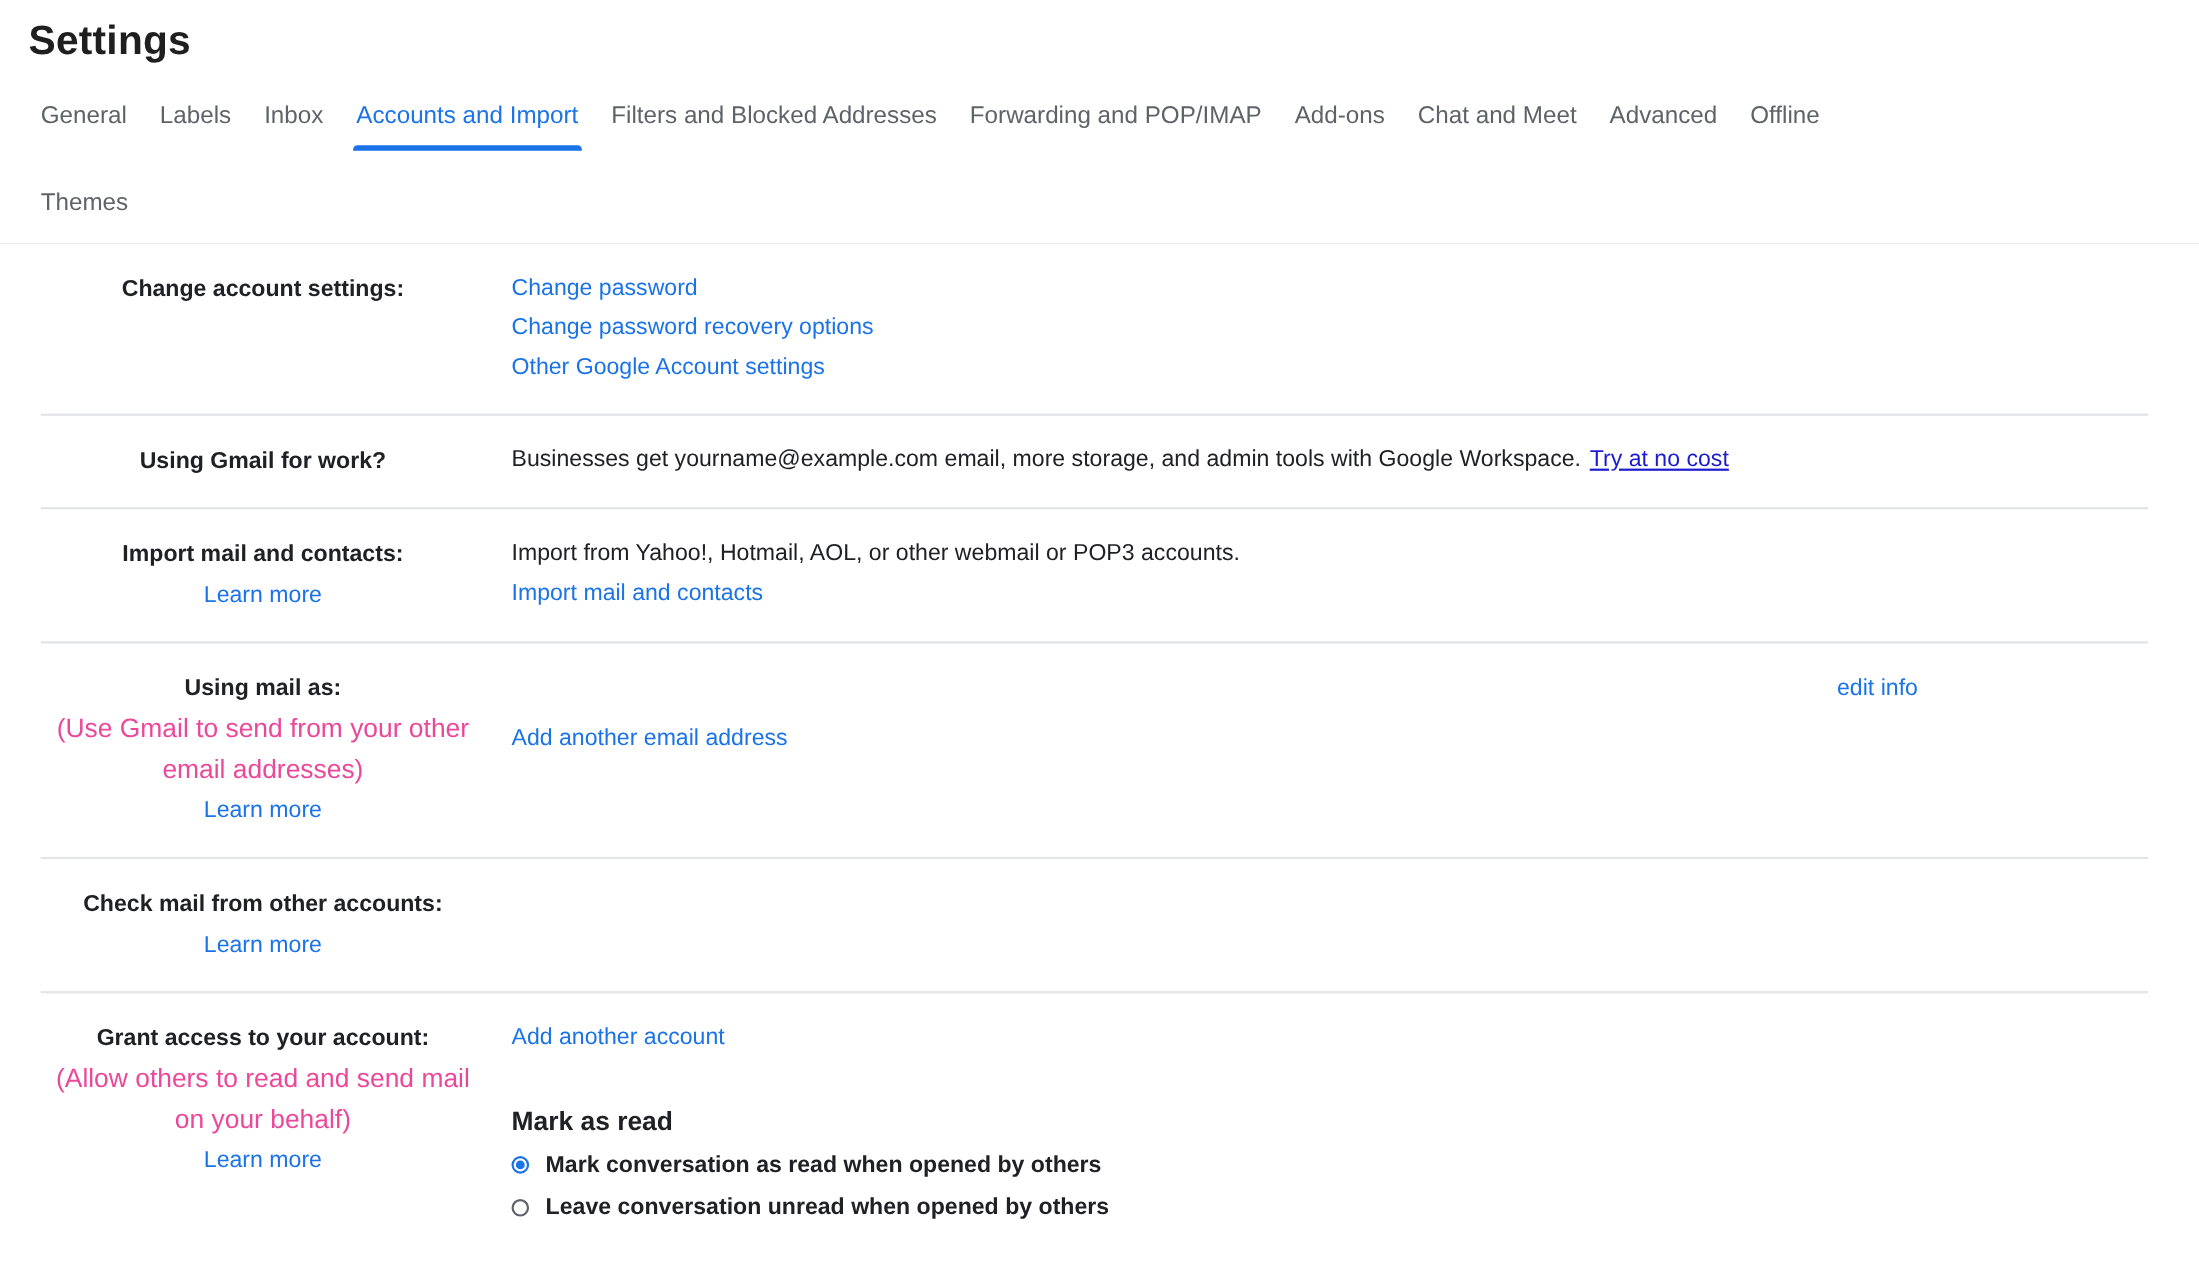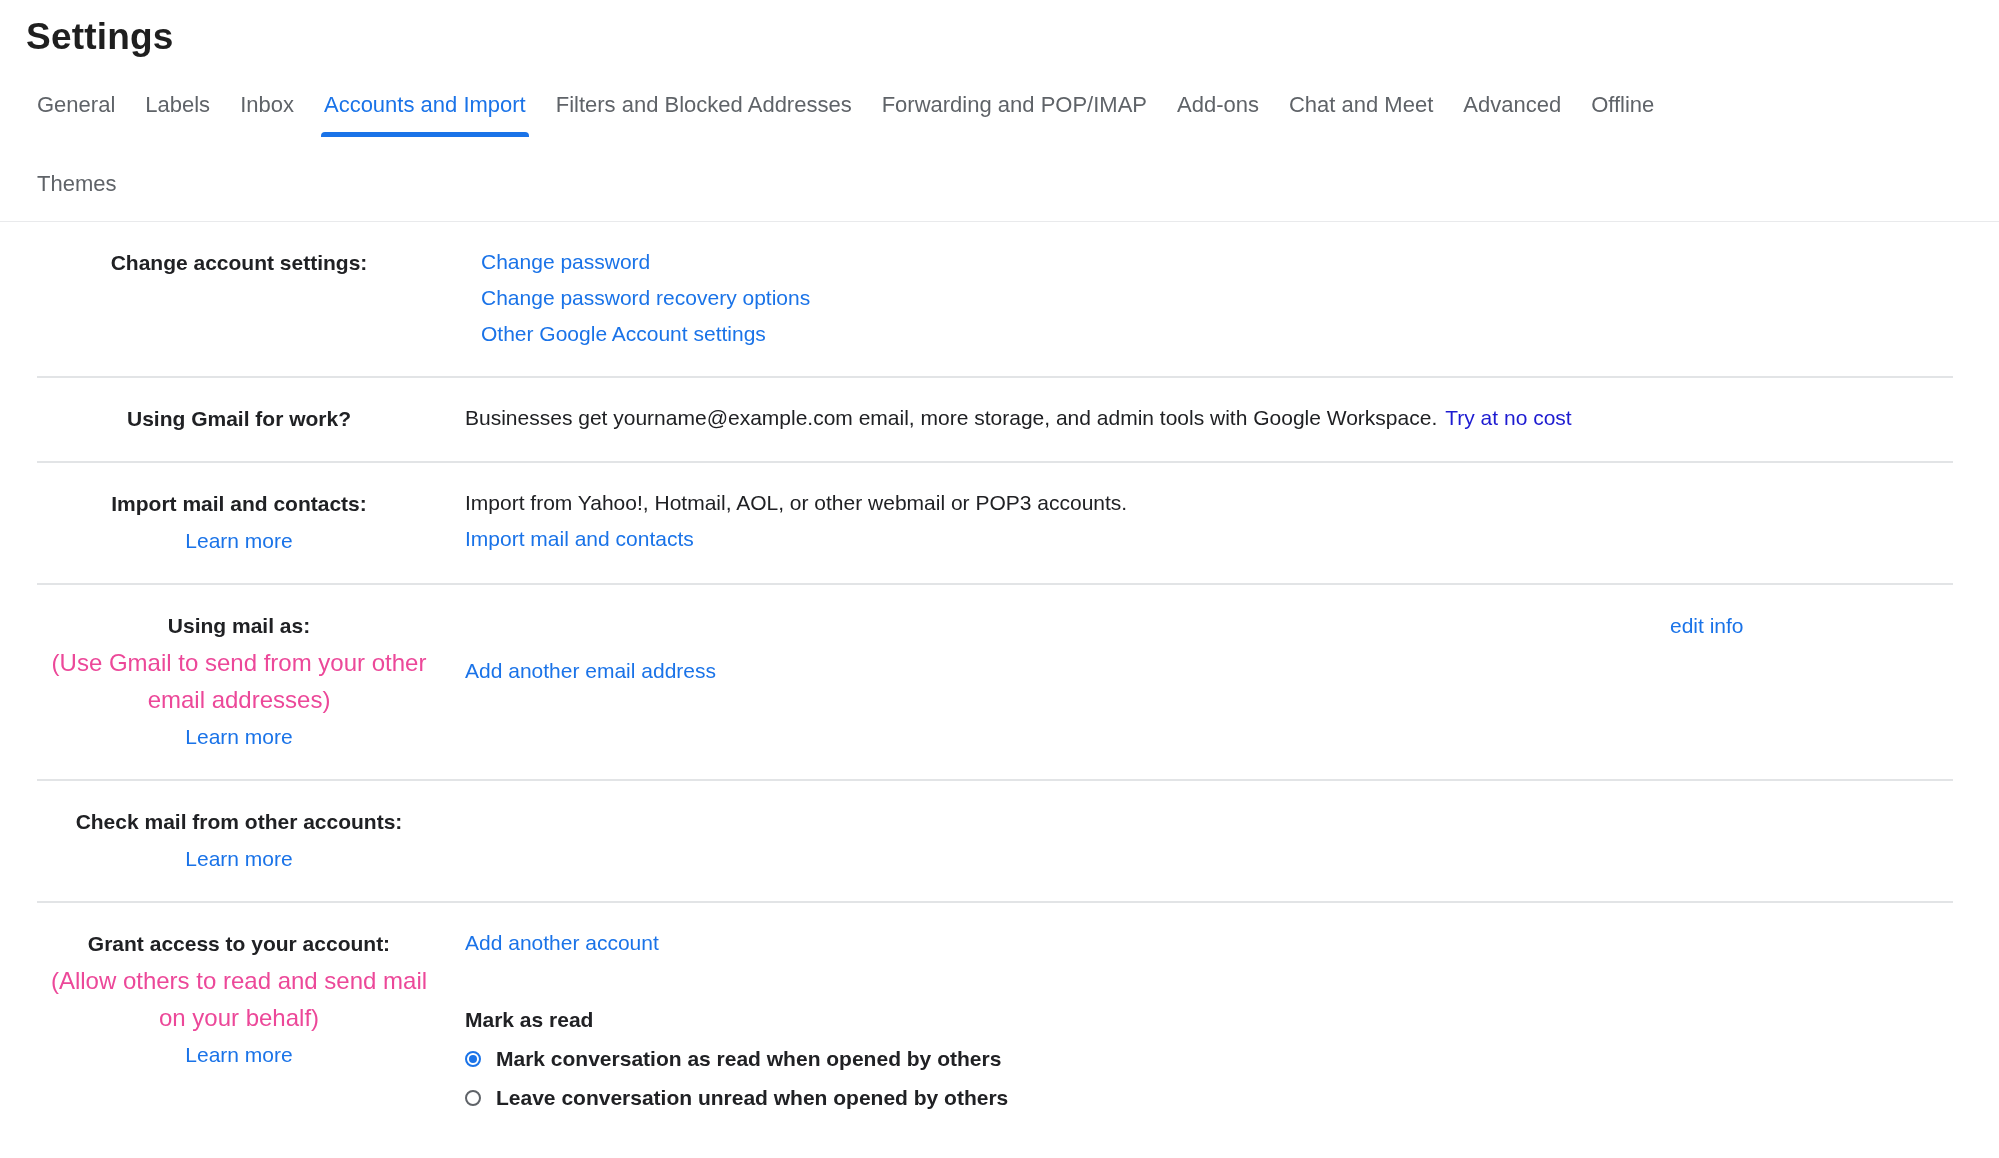--- a/index.html
+++ b/index.html
@@ -77,35 +77,36 @@
     font-size: 21px;
     color: #202124;
     line-height: 36px;
   }
 
   a.link, .link {
     color: #1a73e8;
     text-decoration: none;
     cursor: pointer;
   }
-  .link-line { font-size: 21px; line-height: 36px; margin-left: 16px; }
+  .link-line { font-size: 21px; line-height: 36px; }
   .learn-more { font-size: 21px; line-height: 37px; display: inline-block; }
   .action-link { font-size: 21px; font-weight: 400; line-height: 36px; display: inline-block; }
   .action-link.underlined { text-decoration: underline; }
   .promo-link {
     color: #1d1bd1;
+    text-decoration: underline;
     cursor: pointer;
     margin-left: 8px;
     white-space: nowrap;
   }
   .edit-info { font-size: 21px; line-height: 37px; }
 
   
   .group-heading {
-    font-size: 21px;
+    font-size: 24px;
     font-weight: 700;
     line-height: 26px;
   }
   .mt-action { margin-top: 46px; }
   .mt-group1 { margin-top: 46px; }
   .mt-group2 { margin-top: 50px; }
 
   .radio-option {
     display: flex;
     align-items: center;

